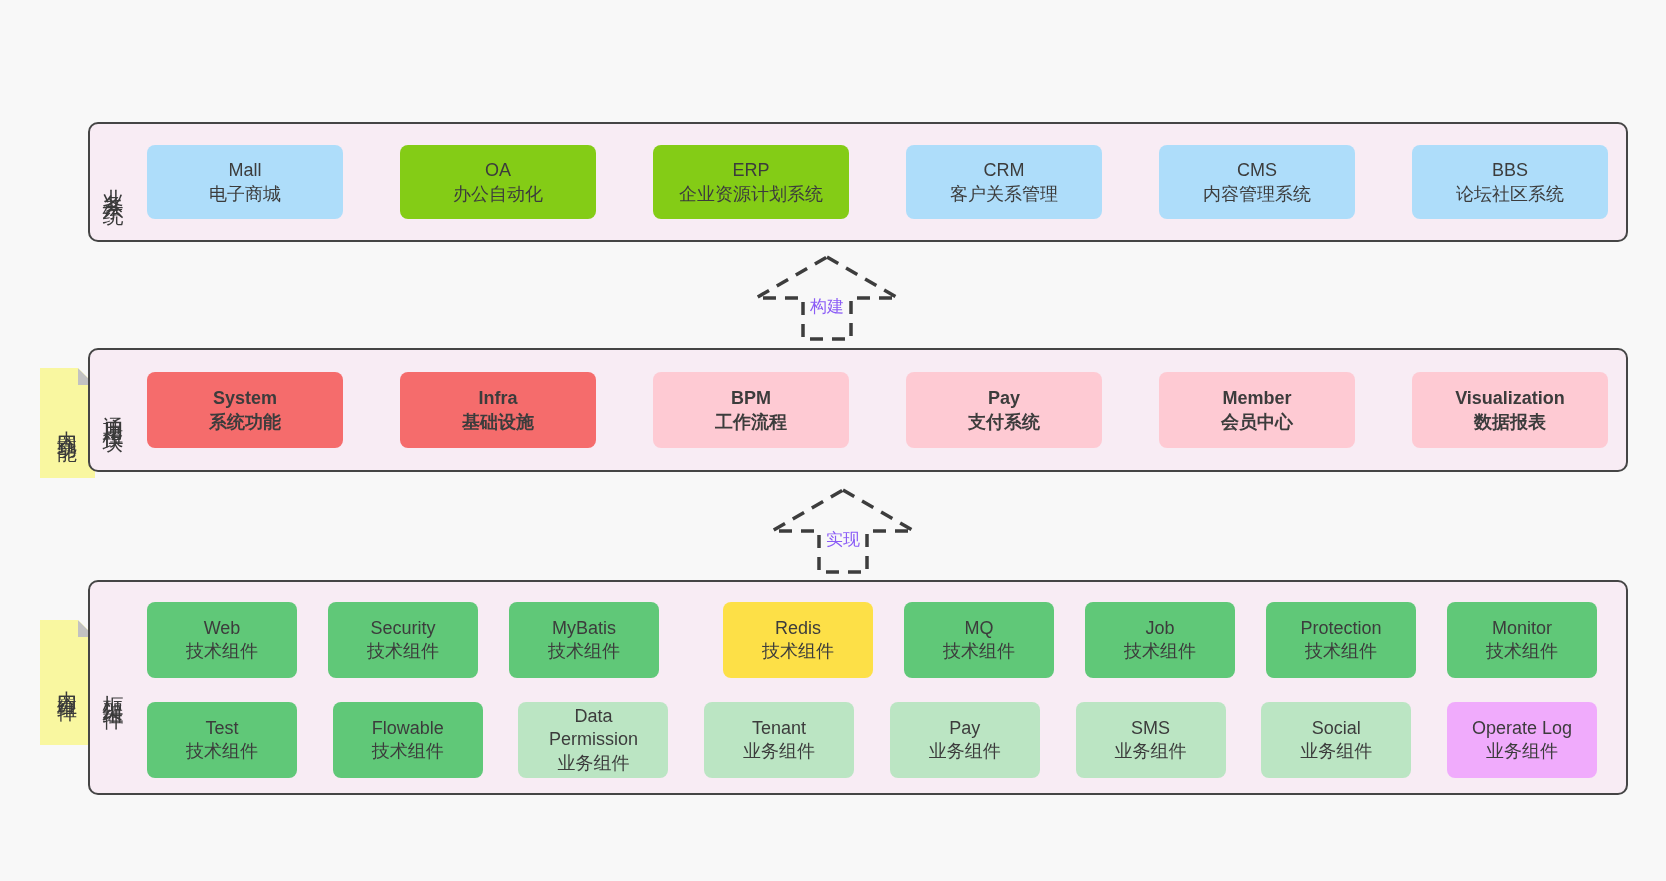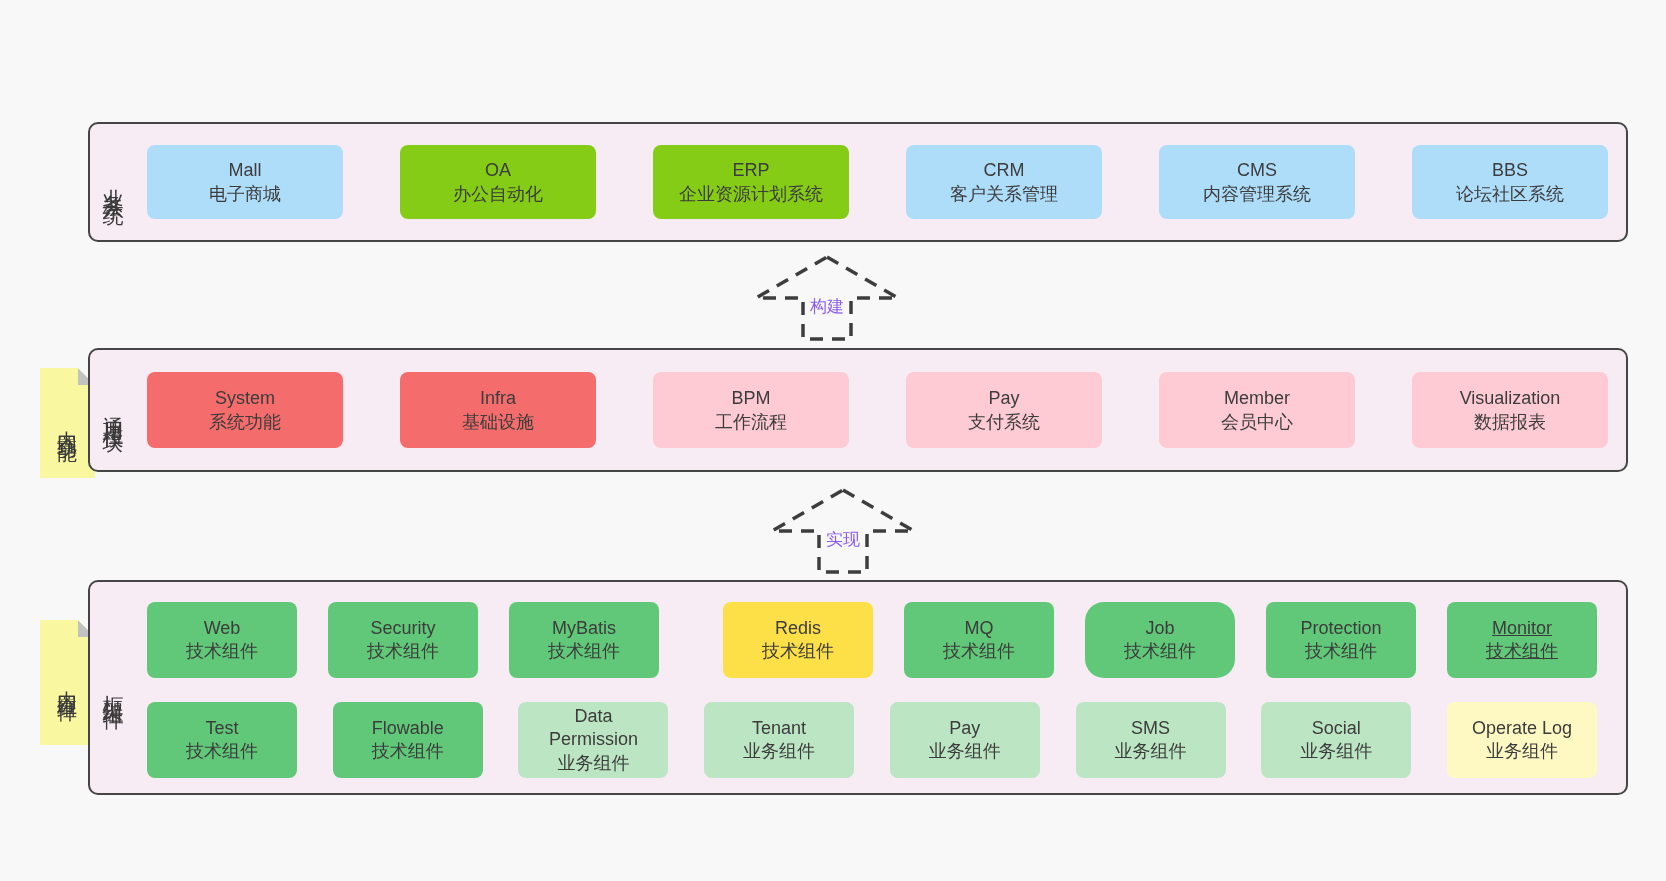--- a/index.html
+++ b/index.html
@@ -18,21 +18,21 @@
   .s1{top:122px;height:120px;}
   .s2{top:348px;height:124px;}
   .s3{top:580px;height:215px;}
   .vlabel{
     position:absolute;left:13px;top:50%;transform:translateY(-50%);
     writing-mode:vertical-rl;text-orientation:upright;
     font-size:21px;line-height:1;letter-spacing:5px;color:#3a3a3a;white-space:nowrap;
   }
   .row{position:absolute;display:flex;justify-content:space-between;gap:24px;}
   .s1 .row{left:57px;right:18px;top:21px;bottom:21px;}
-  .s2 .row{left:57px;right:18px;top:22px;bottom:22px;}
+  .s2 .row{left:57px;right:18px;top:22px;bottom:22px;font-weight:bold;}
   .s3 .row{left:57px;right:29px;height:76px;}
   .s3 .row-a{top:20px;}
   .s3 .row-b{top:120px;}
   .box{
     border-radius:8px;box-sizing:border-box;
     display:flex;flex-direction:column;justify-content:center;align-items:center;
     text-align:center;font-size:18px;line-height:1.35;padding:0 8px;
   }
   .s1 .box,.s2 .box{width:196px;}
   .s3 .box{width:150px;padding:0 14px;line-height:1.3;}
@@ -165,29 +165,29 @@
         <div>技术组件</div>
       </div>
       <div class="box" style="background: #fde047; margin-left: 33px;">
         <div>Redis</div>
         <div>技术组件</div>
       </div>
       <div class="box" style="background: rgb(96, 200, 120);">
         <div>MQ</div>
         <div>技术组件</div>
       </div>
-      <div class="box" style="background: rgb(96, 200, 120); border-radius: 19px;">
+      <div class="box" style="background: rgb(96, 200, 120);">
         <div>Job</div>
         <div>技术组件</div>
       </div>
       <div class="box" style="background: rgb(96, 200, 120);">
         <div>Protection</div>
         <div>技术组件</div>
       </div>
-      <div class="box" style="background: rgb(96, 200, 120); text-decoration: underline;">
+      <div class="box" style="background: rgb(96, 200, 120);">
         <div>Monitor</div>
         <div>技术组件</div>
       </div>
     </div>
   <div class="row row-b">
       <div class="box" style="background: rgb(96, 200, 120);">
         <div>Test</div>
         <div>技术组件</div>
       </div>
       <div class="box" style="background: rgb(96, 200, 120);">
@@ -207,18 +207,18 @@
         <div>业务组件</div>
       </div>
       <div class="box" style="background: rgb(187, 229, 195);">
         <div>SMS</div>
         <div>业务组件</div>
       </div>
       <div class="box" style="background: rgb(187, 229, 195);">
         <div>Social</div>
         <div>业务组件</div>
       </div>
-      <div class="box" style="background: #fef9c3;">
+      <div class="box" style="background: #f0abfc;">
         <div>Operate Log</div>
         <div>业务组件</div>
       </div>
     </div>
 </div>
 
 </body></html>

